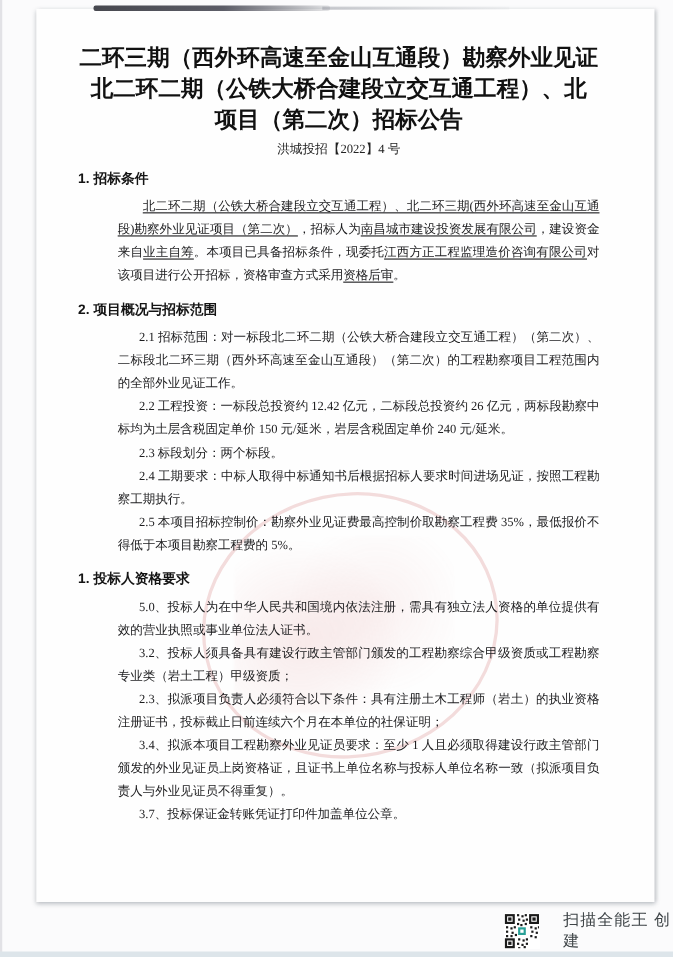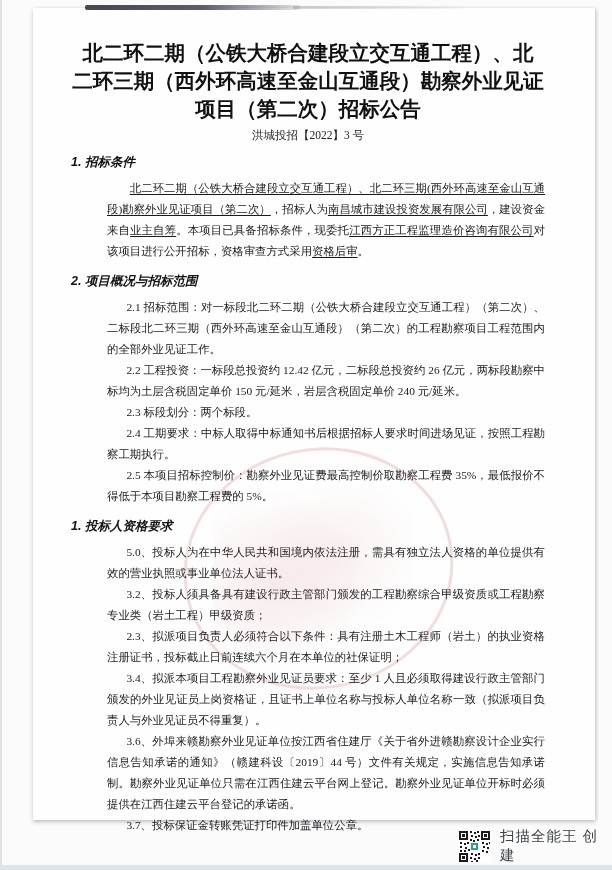--- a/index.html
+++ b/index.html
@@ -23,21 +23,21 @@
   }
   .scan-edge-faint{
     position:absolute;left:260px;top:-2px;width:170px;height:3px;
     background:linear-gradient(90deg,rgba(120,122,135,0.35),rgba(150,152,165,0.05));
   }
   .content{position:absolute;left:38px;top:0;width:474px;}
   .title{margin-top:31px;text-align:center;font-weight:bold;font-size:20.5px;line-height:28px;color:#111;}
   .docnum{text-align:center;font-size:11.5px;margin-top:5px;color:#222;}
   .heading{
     font-family:"Liberation Sans","DejaVu Sans",sans-serif;
-    font-weight:bold;font-size:12.5px;margin:11px 0 7px 0;color:#141414;font-style:italic;
+    font-weight:bold;font-size:12.5px;margin:11px 0 7px 0;color:#141414;
   }
   .para{
     font-size:11.4px;line-height:21px;text-align:justify;
     text-indent:1.7em;color:#1b1b1d;margin-left:36px;
   }
   .para.p-intro{text-indent:2em;}
   .u{text-decoration:underline;text-underline-offset:2px;}
   
   .stamp{
     position:absolute;left:150px;top:440px;width:265px;height:235px;
@@ -50,21 +50,21 @@
   }
   .stamp-smudge{
     position:absolute;left:30px;top:40px;width:200px;height:160px;
     background:
       radial-gradient(circle at 30% 60%, rgba(205,95,95,0.12), transparent 55%),
       radial-gradient(circle at 65% 40%, rgba(205,95,95,0.08), transparent 50%);
     filter:blur(1px);
   }
   
   .cam-mark{
-    position:absolute;left:458px;top:827px;display:flex;align-items:center;gap:9px;
+    position:absolute;left:458px;top:827px;display:flex;align-items:center;gap:21px;
   }
   .cam-label{
     font-size:14.5px;color:#3e4447;letter-spacing:1px;
     font-family:"Liberation Sans","DejaVu Sans",sans-serif;
   }
 </style>
 </head>
 <body>
 
 <div class="left-scan-line"></div>
@@ -73,42 +73,41 @@
   <div class="scan-edge-dark"></div>
   <div class="scan-edge-faint"></div>
 
   <div class="stamp">
     <div class="stamp-ring"></div>
     <div class="stamp-smudge"></div>
   </div>
 
   <div class="content">
     <div class="title">
+      <div>二环三期（西外环高速至金山互通段）勘察外业见证</div>
       <div>北二环二期（公铁大桥合建段立交互通工程）、北</div>
-      <div>二环三期（西外环高速至金山互通段）勘察外业见证</div>
       <div>项目（第二次）招标公告</div>
     </div>
-    <div class="docnum">洪城投招【2022】3 号</div>
+    <div class="docnum">洪城投招【2022】4 号</div>
 
     <div class="heading">1. 招标条件</div>
     <div class="para p-intro"><span class="u">北二环二期（公铁大桥合建段立交互通工程）、北二环三期(西外环高速至金山互通段)勘察外业见证项目（第二次）</span><span>，招标人为</span><span class="u">南昌城市建设投资发展有限公司</span><span>，建设资金来自</span><span class="u">业主自筹</span><span>。本项目已具备招标条件，现委托</span><span class="u">江西方正工程监理造价咨询有限公司</span><span>对该项目进行公开招标，资格审查方式采用</span><span class="u">资格后审</span><span>。</span></div>
 
     <div class="heading">2. 项目概况与招标范围</div>
     <div class="para">2.1 招标范围：对一标段北二环二期（公铁大桥合建段立交互通工程）（第二次）、二标段北二环三期（西外环高速至金山互通段）（第二次）的工程勘察项目工程范围内的全部外业见证工作。</div>
     <div class="para">2.2 工程投资：一标段总投资约 12.42 亿元，二标段总投资约 26 亿元，两标段勘察中标均为土层含税固定单价 150 元/延米，岩层含税固定单价 240 元/延米。</div>
     <div class="para">2.3 标段划分：两个标段。</div>
     <div class="para">2.4 工期要求：中标人取得中标通知书后根据招标人要求时间进场见证，按照工程勘察工期执行。</div>
     <div class="para">2.5 本项目招标控制价：勘察外业见证费最高控制价取勘察工程费 35%，最低报价不得低于本项目勘察工程费的 5%。</div>
 
     <div class="heading">1. 投标人资格要求</div>
     <div class="para">5.0、投标人为在中华人民共和国境内依法注册，需具有独立法人资格的单位提供有效的营业执照或事业单位法人证书。</div>
     <div class="para">3.2、投标人须具备具有建设行政主管部门颁发的工程勘察综合甲级资质或工程勘察专业类（岩土工程）甲级资质；</div>
     <div class="para">2.3、拟派项目负责人必须符合以下条件：具有注册土木工程师（岩土）的执业资格注册证书，投标截止日前连续六个月在本单位的社保证明；</div>
     <div class="para">3.4、拟派本项目工程勘察外业见证员要求：至少 1 人且必须取得建设行政主管部门颁发的外业见证员上岗资格证，且证书上单位名称与投标人单位名称一致（拟派项目负责人与外业见证员不得重复）。</div>
-    <div class="para">3.6、外埠来赣勘察外业见证单位按江西省住建厅《关于省外进赣勘察设计企业实行信息告知承诺的通知》（赣建科设〔2019〕44 号）文件有关规定，实施信息告知承诺制。勘察外业见证单位只需在江西住建云平台网上登记。勘察外业见证单位开标时必须提供在江西住建云平台登记的承诺函。</div>
     <div class="para">3.7、投标保证金转账凭证打印件加盖单位公章。</div>
 
   </div>
 </div>
 
 <div class="cam-mark">
   <span style="display:inline-block;width:33px;height:33px;">
     <svg width="33" height="33" viewBox="0 0 33 33" xmlns="http://www.w3.org/2000/svg">
       <rect x="0" y="0" width="33" height="33" fill="#ffffff"></rect>
 

